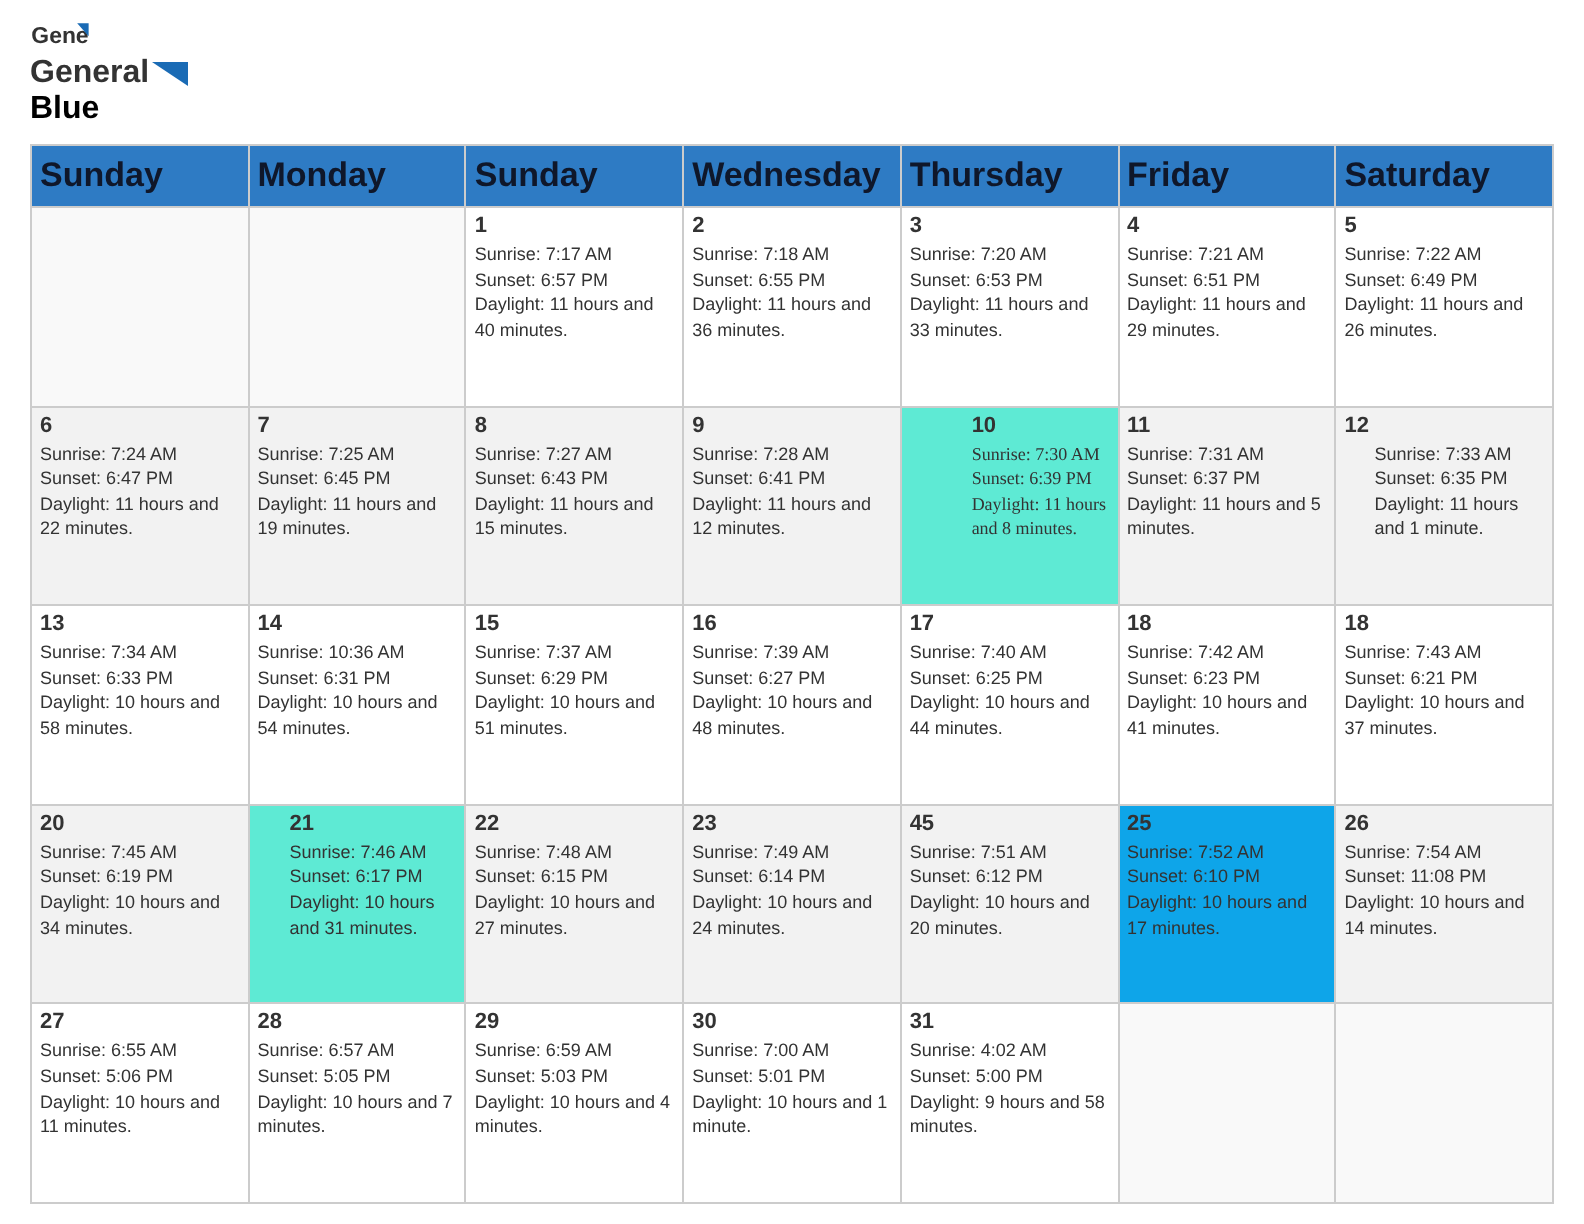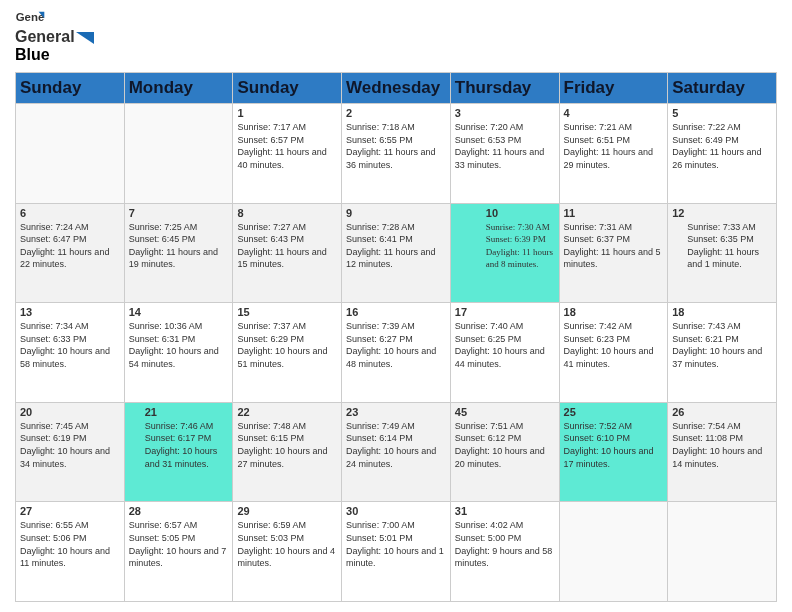--- a/index.html
+++ b/index.html
@@ -285,21 +285,21 @@
             <div class="day-info" style="white-space: pre-line;">Sunrise: 7:49 AM
 Sunset: 6:14 PM
 Daylight: 10 hours and 24 minutes.</div>
           </td>
           <td style="background-color: rgb(242, 242, 242);">
             <span class="day-number">45</span>
             <div class="day-info" style="white-space: pre-line;">Sunrise: 7:51 AM
 Sunset: 6:12 PM
 Daylight: 10 hours and 20 minutes.</div>
           </td>
-          <td style="background-color: #5eead4;">
+          <td style="background-color: #0ea5e9;">
             <span class="day-number">25</span>
             <div class="day-info" style="white-space: pre-line;">Sunrise: 7:52 AM
 Sunset: 6:10 PM
 Daylight: 10 hours and 17 minutes.</div>
           </td>
           <td style="background-color: rgb(242, 242, 242);">
             <span class="day-number">26</span>
             <div class="day-info" style="white-space: pre-line;">Sunrise: 7:54 AM
 Sunset: 11:08 PM
 Daylight: 10 hours and 14 minutes.</div>

